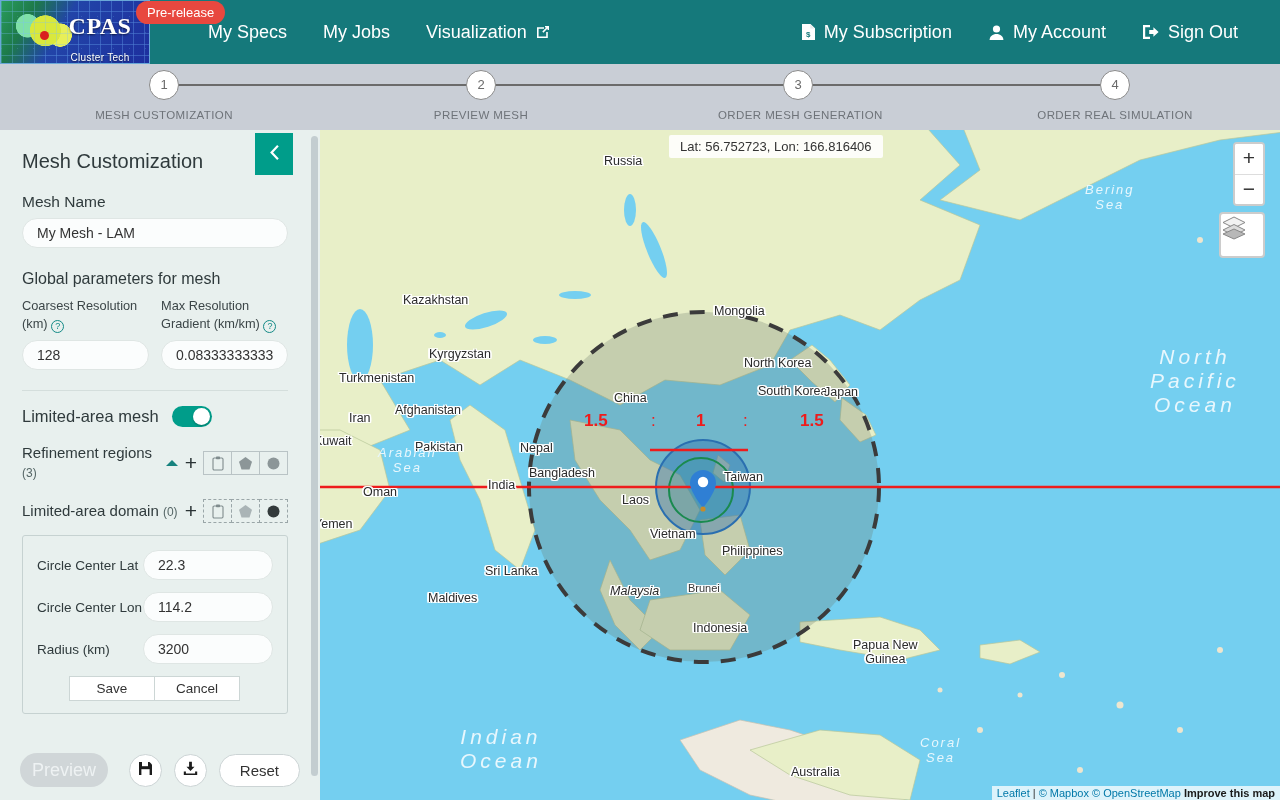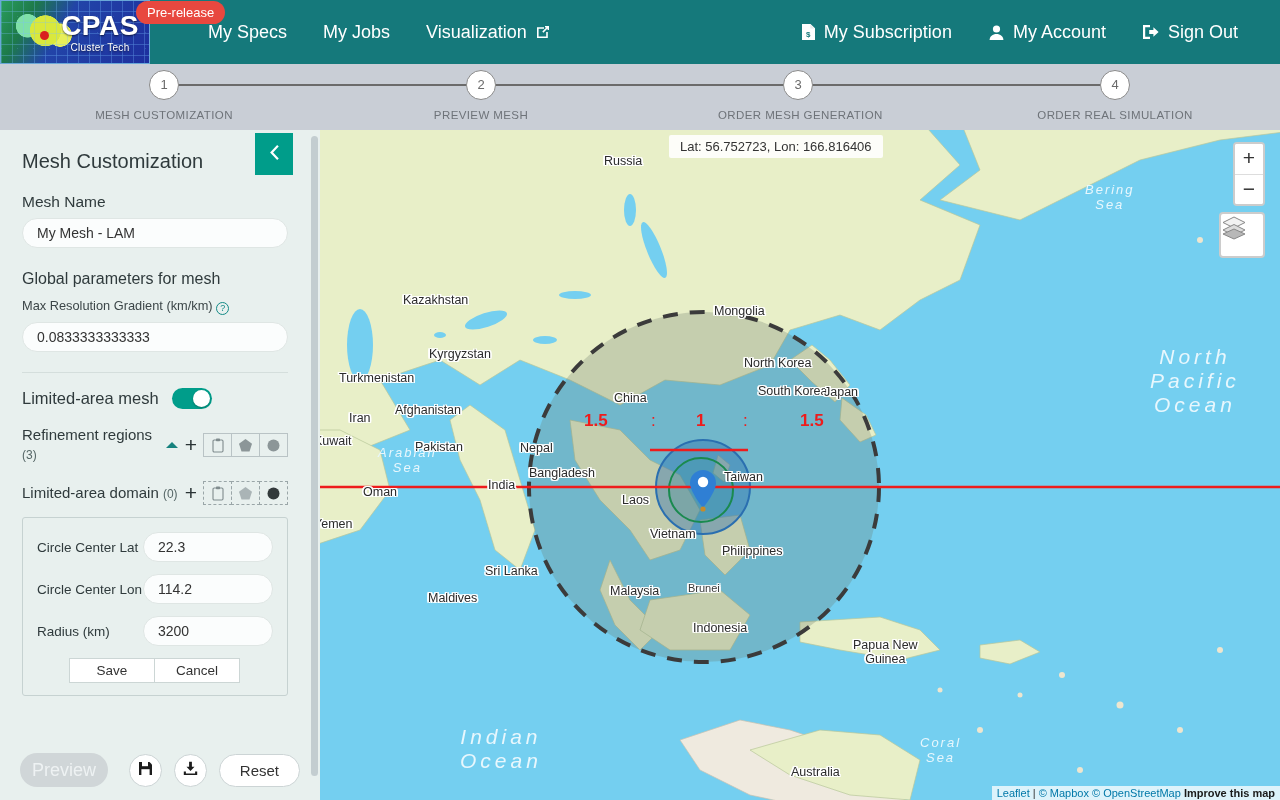--- a/index.html
+++ b/index.html
@@ -38,25 +38,26 @@
   }
   .brand-logo .reddot {
     position: absolute; left: 39px; top: 30px; width: 9px; height: 9px;
     border-radius: 50%; background: #d9201f;
   }
   .brand-text {
     position: absolute; right: 4px; top: 10px; text-align: center; width: 90px;
     color: #fff; z-index: 3;
   }
   .brand-text .cp {
-    font-size: 28px; font-weight: bold; letter-spacing: .5px; line-height: 30px;
+    font-size: 24px; font-weight: bold; letter-spacing: .5px; line-height: 30px;
     text-shadow: 0 1px 2px rgba(0,0,0,.6);
+    font-family: Liberation Serif, serif;
   }
   .brand-text .ct {
-    font-size: 10px; letter-spacing: .3px; margin-top: 1px;
+    font-size: 10px; letter-spacing: .3px; margin-top: 11px;
     text-shadow: 0 1px 2px rgba(0,0,0,.6);
   }
   .prerelease {
     position: absolute; left: 136px; top: 1px;
     background: #e8483f; color: #fff; font-size: 13px;
     padding: 4px 11px; border-radius: 13px; z-index: 6; white-space: nowrap;
   }
   .nav-left { display: flex; align-items: center; margin-left: 58px; gap: 36px; }
   .nav-right { display: flex; align-items: center; margin-left: auto; margin-right: 42px; gap: 36px; }
   .nav-item {
@@ -436,21 +437,21 @@
         <div class="map-label" style="left: 209px; top: 336px;">Bangladesh</div>
         <div class="map-label" style="left: 43px; top: 355px;">Oman</div>
         <div class="map-label" style="left: 168px; top: 348px;">India</div>
         <div class="map-label" style="left: 302px; top: 363px;">Laos</div>
         <div class="map-label" style="left: 404px; top: 340px;">Taiwan</div>
         <div class="map-label" style="left: -6px; top: 387px;">Yemen</div>
         <div class="map-label" style="left: 330px; top: 397px;">Vietnam</div>
         <div class="map-label" style="left: 165px; top: 434px;">Sri Lanka</div>
         <div class="map-label" style="left: 402px; top: 414px;">Philippines</div>
         <div class="map-label" style="left: 108px; top: 461px;">Maldives</div>
-        <div class="map-label" style="left: 290px; top: 454px;">Malaysia</div>
+        <div class="map-label" style="left: 290px; top: 454px; font-style: italic;">Malaysia</div>
         <div class="map-label sm" style="left: 368px; top: 452px;">Brunei</div>
         <div class="map-label" style="left: 373px; top: 491px;">Indonesia</div>
         <div class="map-label" style="left: 533px; top: 508px; text-align: center;">Papua New<br>Guinea</div>
         <div class="map-label" style="left: 471px; top: 635px;">Australia</div>
       </div>
     <div id="ocean-labels">
         <div class="ocean-label small" style="left: 765px; top: 52px; text-align: center;">Bering<br>Sea</div>
         <div class="ocean-label" style="left: 830px; top: 215px; text-align: center;">North<br>Pacific<br>Ocean</div>
         <div class="ocean-label small" style="left: 58px; top: 315px; text-align: center;">Arabian<br>Sea</div>
         <div class="ocean-label" style="left: 140px; top: 595px; text-align: center;">Indian<br>Ocean</div>
@@ -480,20 +481,27 @@
     <div class="sb-scroll">
       <div class="sb-inner">
         <div class="sb-title">Mesh Customization</div>
 
         <div class="fld-label">Mesh Name</div>
         <input class="txt-input" value="My Mesh - LAM" style="">
 
 
         <div class="sect-title">Global parameters for mesh</div>
         <div class="two-col">
+          <div>
+            <div class="col-label">
+              <span>Coarsest Resolution (km)</span>
+              <span class="qmark">?</span>
+            </div>
+            <input class="txt-input" value="128" style="">
+          </div>
           <div>
             <div class="col-label">
               <span>Max Resolution Gradient (km/km)</span>
               <span class="qmark">?</span>
             </div>
             <input class="txt-input" value="0.0833333333333" style="">
           </div>
         </div>
 
         <div class="hr"></div>

